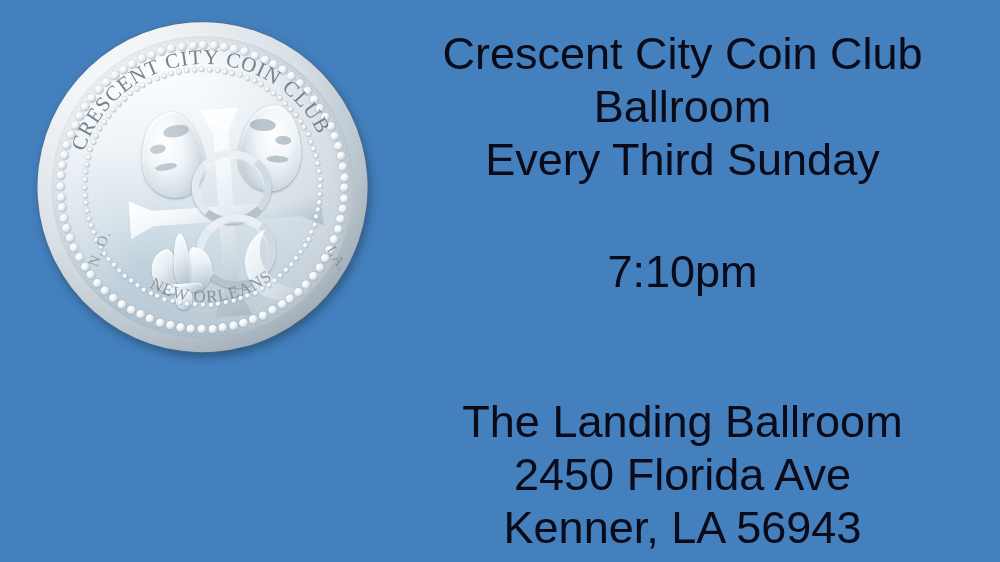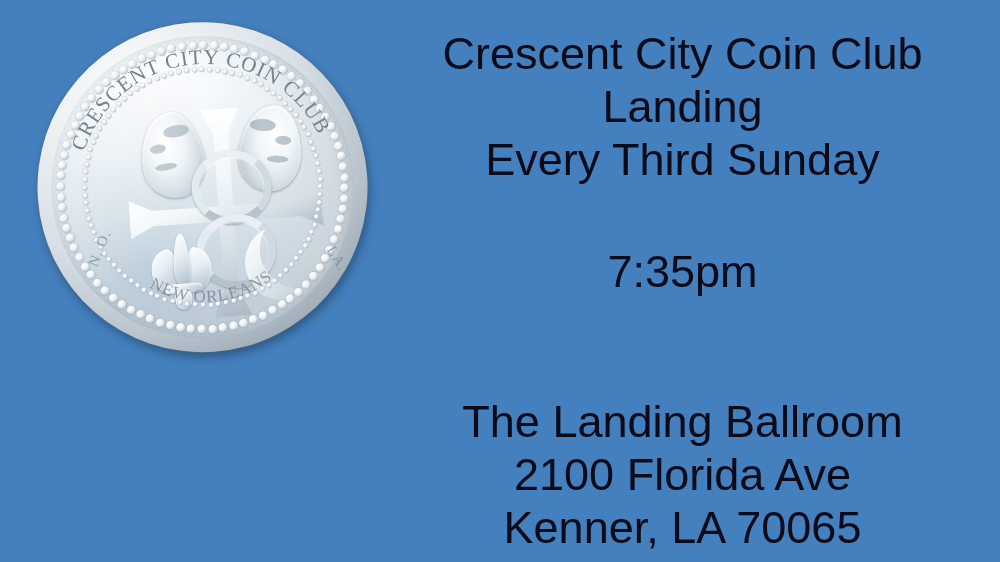--- a/index.html
+++ b/index.html
@@ -600,28 +600,28 @@
         <text x="292" y="250" font-size="15" opacity="0.7" transform="rotate(62 292 250)">LA.</text>
       </svg>
 
     </div>
   </div>
 
   <div id="text-block">
 
     <div class="para" id="heading-group">
       <span class="line">Crescent City Coin Club</span>
-      <span class="line">Landing</span>
+      <span class="line">Ballroom</span>
       <span class="line">Every Third Sunday</span>
     </div>
 
     <div class="para" id="time-group">
-      <span class="line">7:35pm</span>
+      <span class="line">7:10pm</span>
     </div>
 
     <div class="para" id="venue-group">
       <span class="line">The Landing Ballroom</span>
-      <span class="line">2100 Florida Ave</span>
-      <span class="line">Kenner, LA 70065</span>
+      <span class="line">2450 Florida Ave</span>
+      <span class="line">Kenner, LA 56943</span>
     </div>
 
   </div>
 </div>
 
 </body></html>

